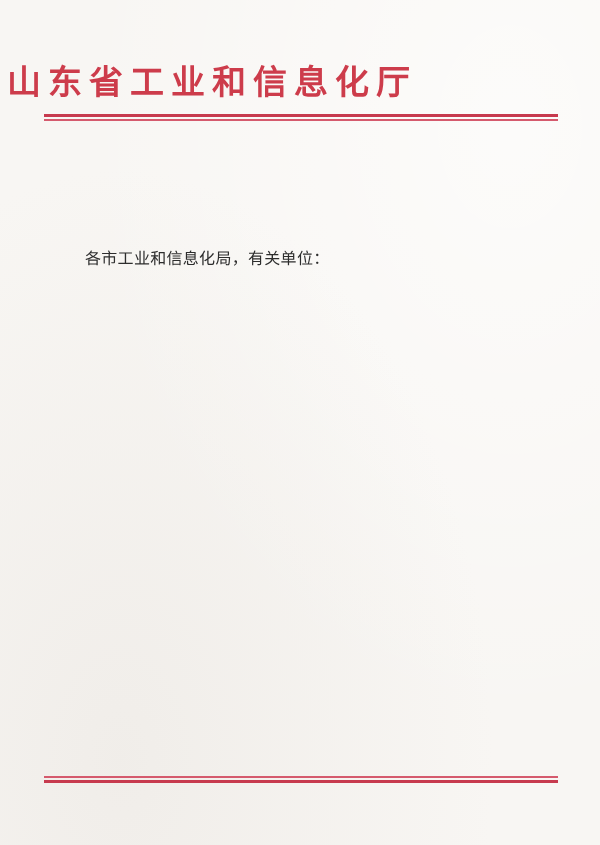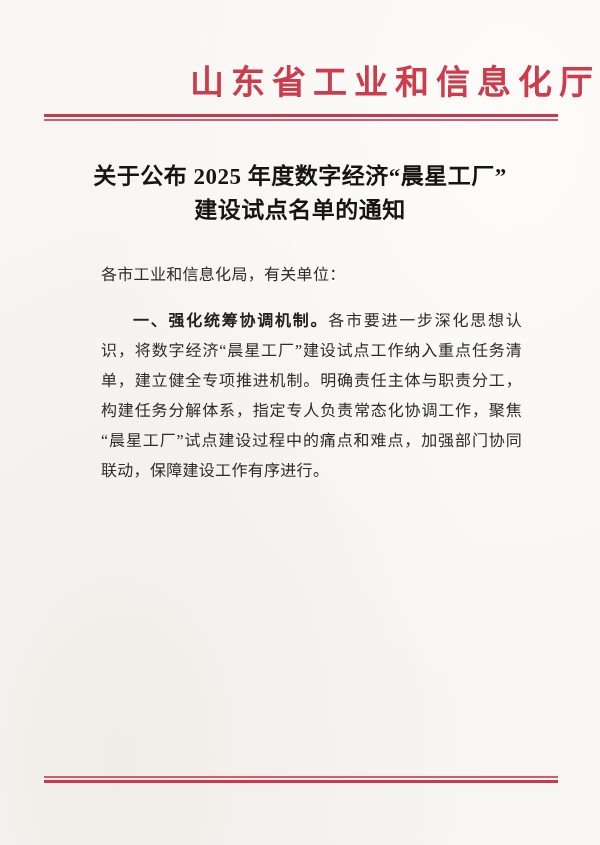--- a/index.html
+++ b/index.html
@@ -19,21 +19,21 @@
     overflow: hidden;
     font-family: "Liberation Serif", "DejaVu Serif", serif;
   }
 
   
   .agency {
     position: absolute;
     top: 64px;
     left: 0;
     width: 100%;
-    text-align: right;
+    text-align: left;
     font-size: 34px;
     font-weight: bold;
     color: #cd3c4b;
     letter-spacing: 7px;
     text-indent: 7px;
     line-height: 1.1;
     white-space: nowrap;
   }
   .rule {
     position: absolute;
@@ -67,21 +67,21 @@
     top: 244px;
     left: 85px;
     right: 62px;
     font-size: 16px;
     line-height: 30px;
     letter-spacing: 0.3px;
     color: #2d2d2d;
     text-align: justify;
   }
   .doc-body p {
-    margin: 16px;
+    margin: 0;
     text-indent: 2em;
   }
   .doc-body p.salutation {
     text-indent: 0;
   }
   .lead {
     font-weight: bold;
     color: #222;
   }
 </style>
@@ -91,30 +91,25 @@
 <div class="page">
 
   <div class="agency">山东省工业和信息化厅</div>
 
   <div class="rule rule-head">
     <div class="bar-thick"></div>
     <div class="bar-gap"></div>
     <div class="bar-thin"></div>
   </div>
 
-  <h1 class="doc-title">
-    <span>关于公布 2025 年度数字经济“晨星工厂”</span><br>
-    <span>建设试点名单的通知</span>
-  </h1>
 
   <div class="doc-body">
     <p class="salutation">各市工业和信息化局，有关单位：</p>
 
 
-    <p><span class="lead">一、强化统筹协调机制。</span><span>各市要进一步深化思想认识，将数字经济“晨星工厂”建设试点工作纳入重点任务清单，建立健全专项推进机制。明确责任主体与职责分工，构建任务分解体系，指定专人负责常态化协调工作，聚焦“晨星工厂”试点建设过程中的痛点和难点，加强部门协同联动，保障建设工作有序进行。</span></p>
 
   </div>
 
   <div class="rule rule-foot">
     <div class="bar-thin"></div>
     <div class="bar-gap"></div>
     <div class="bar-thick"></div>
   </div>
 
 </div>

